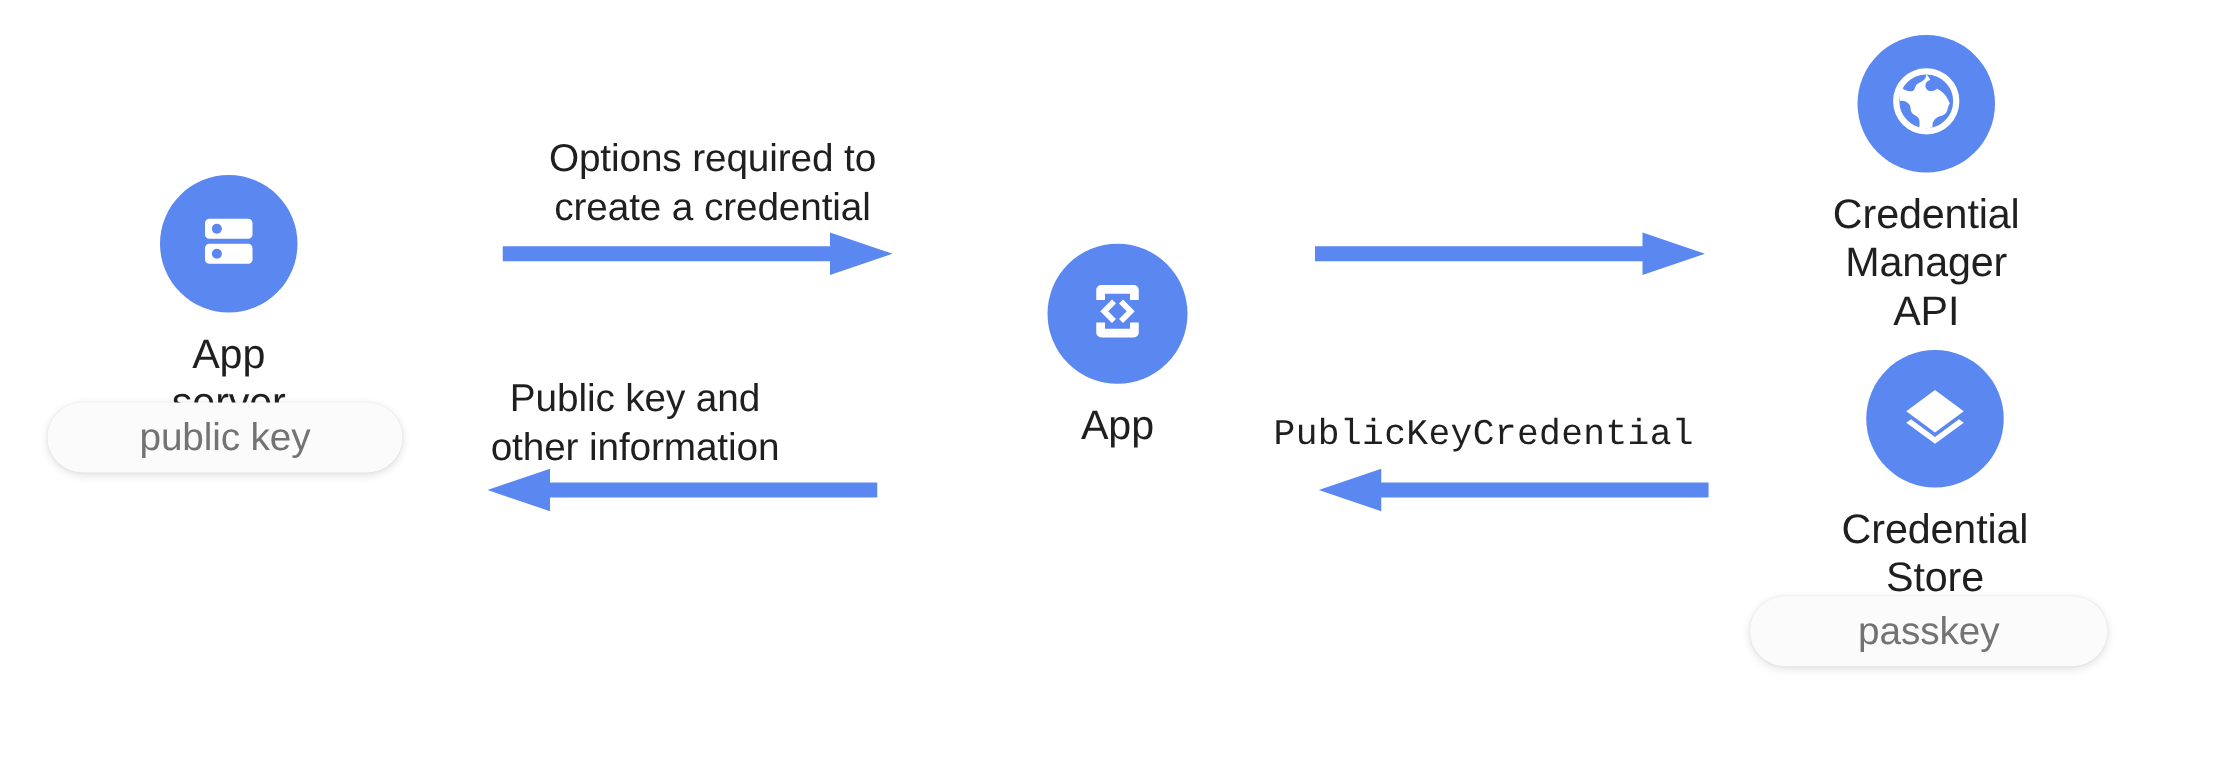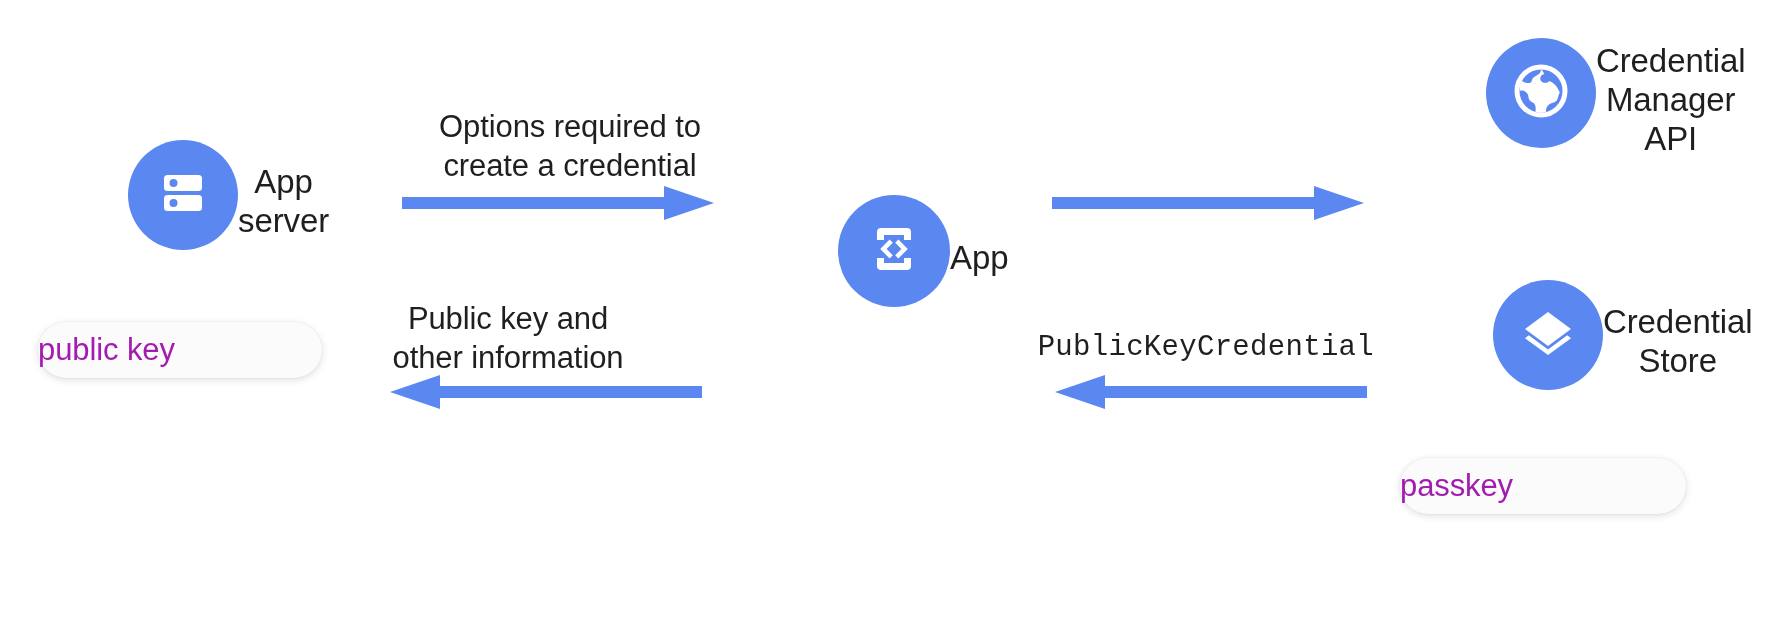--- a/index.html
+++ b/index.html
@@ -18,21 +18,21 @@
     width: 1770px;
     height: 622px;
     background: #ffffff;
     overflow: hidden;
   }
 
   
   .node {
     position: absolute;
     display: flex;
-    flex-direction: row;
+    flex-direction: column;
     align-items: center;
   }
   .circle {
     border-radius: 50%;
     background: #5B87F0;
     display: flex;
     align-items: center;
     justify-content: center;
     flex: none;
   }
@@ -45,43 +45,43 @@
     text-align: center;
     letter-spacing: -0.1px;
     white-space: pre-line;
   }
 
   
   .pill {
     position: absolute;
     display: flex;
     align-items: center;
+    justify-content: center;
     background: #fbfbfb;
     border-radius: 100px;
     box-shadow: 0 2px 7px rgba(60,64,67,0.16), 0 0 2px rgba(60,64,67,0.10);
     font-size: 31px;
-    color: #a21caf;
+    color: #737373;
     letter-spacing: -0.1px;
   }
 
   
   .arrow-label {
     position: absolute;
     text-align: center;
     font-size: 31px;
     line-height: 1.25;
     color: #1f1f1f;
     letter-spacing: -0.1px;
     white-space: pre-line;
   }
   .arrow-label.mono {
     font-family: "Liberation Mono", "DejaVu Sans Mono", monospace;
     font-size: 29px;
     letter-spacing: 0.3px;
-    text-align: right;
   }
 
   
   .arrow { position: absolute; }
   .arrow svg { display: block; }
 </style>
 </head>
 <body>
 
 <div id="stage">
@@ -142,21 +142,21 @@
       <span>
         <svg width="60" height="60" viewBox="0 0 60 60" aria-hidden="true">
           <path d="M30 9 L53 26 L30 43 L7 26 Z" fill="#ffffff"></path>
           <path d="M30 46.5 L10.8 32.3 L7 35.2 L30 52 L53 35.2 L49.2 32.3 Z" fill="#ffffff"></path>
         </svg>
       </span>
     </div>
     <div class="node-label">Credential Store</div>
   </div>
 
-  <div class="pill" style="left:1400px; top:458px; width:286px; height:56px;">
+  <div class="pill" style="left:1400px; top:477px; width:286px; height:56px;">
     <span>passkey</span>
   </div>
 
   <div class="arrow-label" style="left:400px; top:108px; width:340px;">Options required to
 create a credential</div>
   <div class="arrow" style="left:402px; top:182px;">
     <svg width="312" height="42" viewBox="0 0 312 42" aria-hidden="true">
       <rect x="0" y="15" width="268" height="12" fill="#5B87F0"></rect>
       <path d="M262 4 L312 21 L262 38 Z" fill="#5B87F0"></path>
     </svg>

